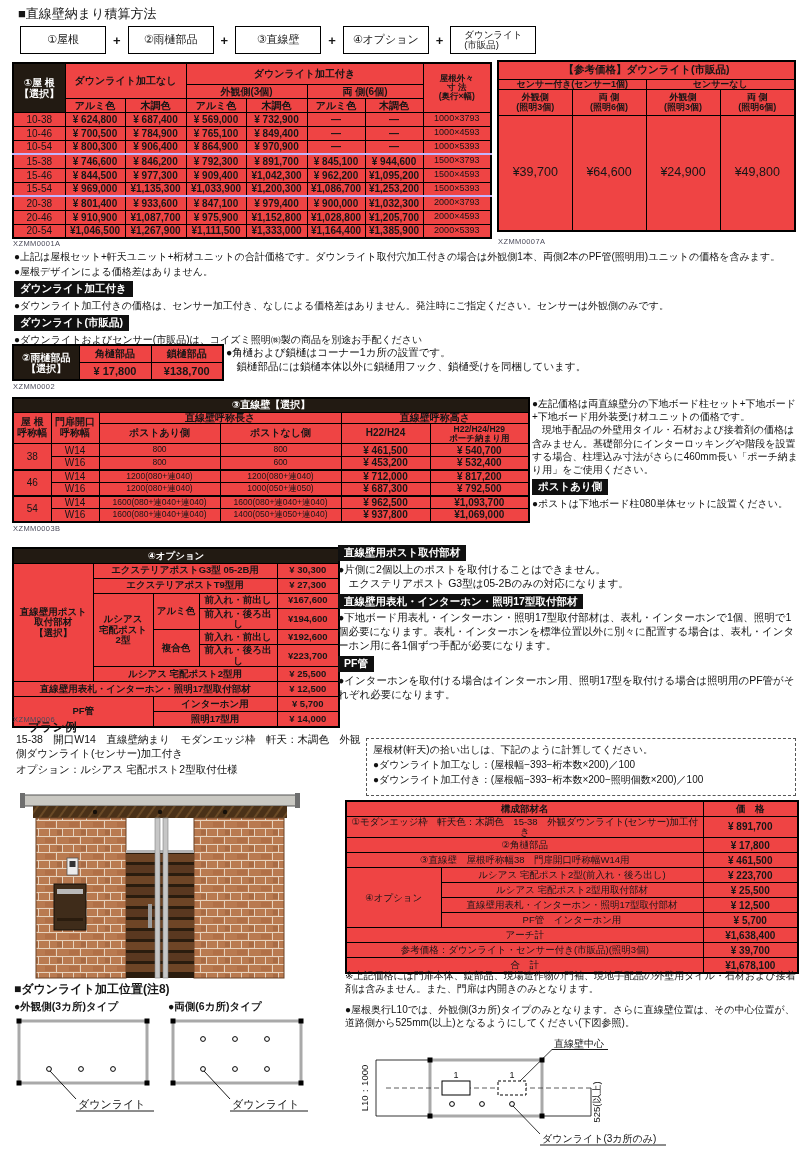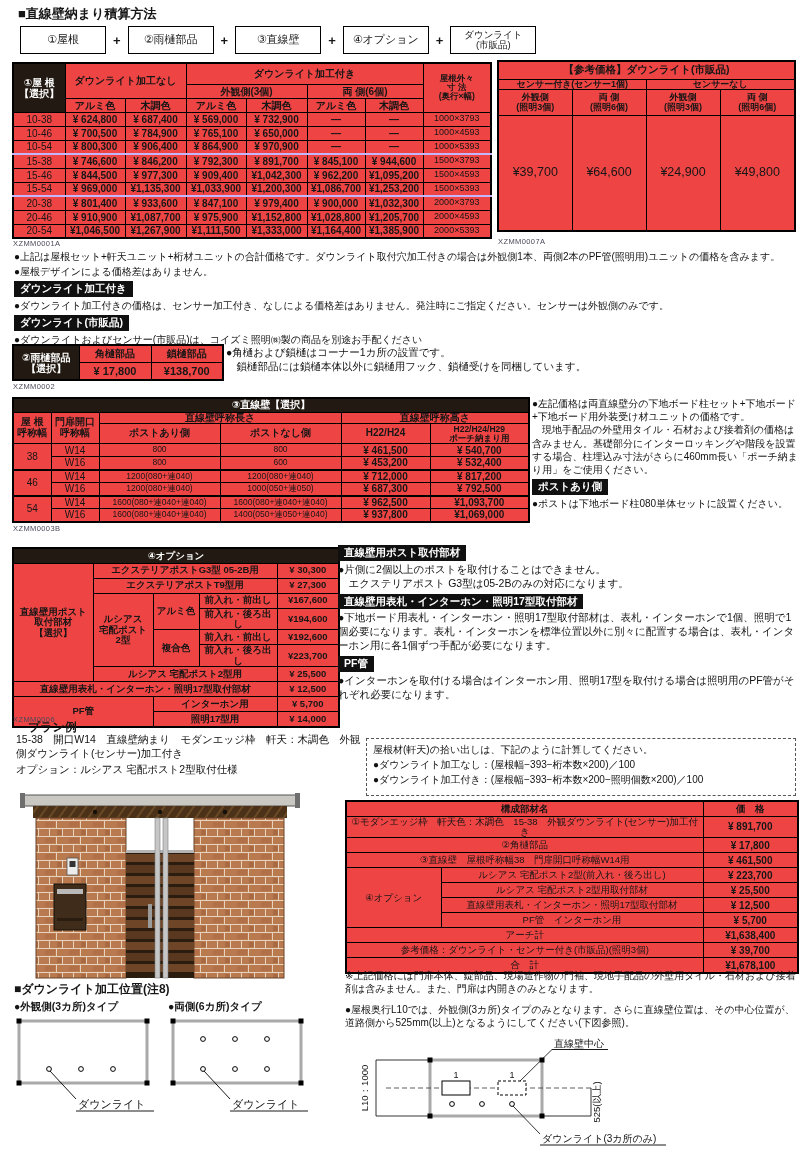--- a/index.html
+++ b/index.html
@@ -1,23 +1,23 @@
 <!DOCTYPE html>
 <html><head>
 <meta charset="utf-8">
 <style>
 *{box-sizing:border-box}
 body{margin:0;background:#fff;font-family:"Liberation Sans","DejaVu Sans",sans-serif;color:#161616}
 .page{position:relative;width:801px;height:1161px;background:#fff;overflow:hidden}
 .abs{position:absolute}
 .pre{white-space:pre-line}
-.title{font-size:13px;font-weight:bold}
+.title{font-size:13px;font-weight:normal}
 .h2{font-size:12px;font-weight:bold}
 .flow{display:flex;align-items:center}
-.fbox{width:86px;height:28px;border:1px solid #000;display:flex;align-items:center;justify-content:center;font-size:11px;text-align:center;line-height:1.05}
+.fbox{width:86px;height:28px;border:1px solid #000;display:flex;align-items:center;justify-content:center;font-size:11px;text-align:left;line-height:1.05}
 .plus{font-size:13px;font-weight:bold;margin:0 7px}
 table.t{border-collapse:collapse;table-layout:fixed;border:2px solid #000;background:#ef4444}
 .t th,.t td{border:1px solid #000;font-size:10px;padding:0 1px;line-height:1.1;text-align:center;vertical-align:middle;overflow:hidden}
 .t th{font-weight:bold}
 .dark{background:#221a12;color:#fff;font-weight:bold}
 .price{text-align:right;font-weight:bold;font-size:10.5px;white-space:nowrap}
 td.dash{text-align:center;font-weight:bold}
 .code{font-size:7.5px;color:#4a4a5a;letter-spacing:.4px}
 .badge{display:inline-block;background:#101010;color:#fff;font-weight:bold;font-size:10.5px;padding:1px 6px;margin:1px 0 2px 0}
 .note{font-size:10px;line-height:1.32;color:#111}
@@ -122,21 +122,21 @@
         <td class="price">¥ 732,900</td>
         <td class="price dash">―</td>
         <td class="price dash">―</td>
         <td class="size">1000×3793</td>
       </tr>
         <tr>
         <td>10-46</td>
         <td class="price">¥ 700,500</td>
         <td class="price">¥ 784,900</td>
         <td class="price">¥ 765,100</td>
-        <td class="price">¥ 650,000</td>
+        <td class="price">¥ 849,400</td>
         <td class="price dash">―</td>
         <td class="price dash">―</td>
         <td class="size">1000×4593</td>
       </tr>
         <tr>
         <td>10-54</td>
         <td class="price">¥ 800,300</td>
         <td class="price">¥ 906,400</td>
         <td class="price">¥ 864,900</td>
         <td class="price">¥ 970,900</td>

